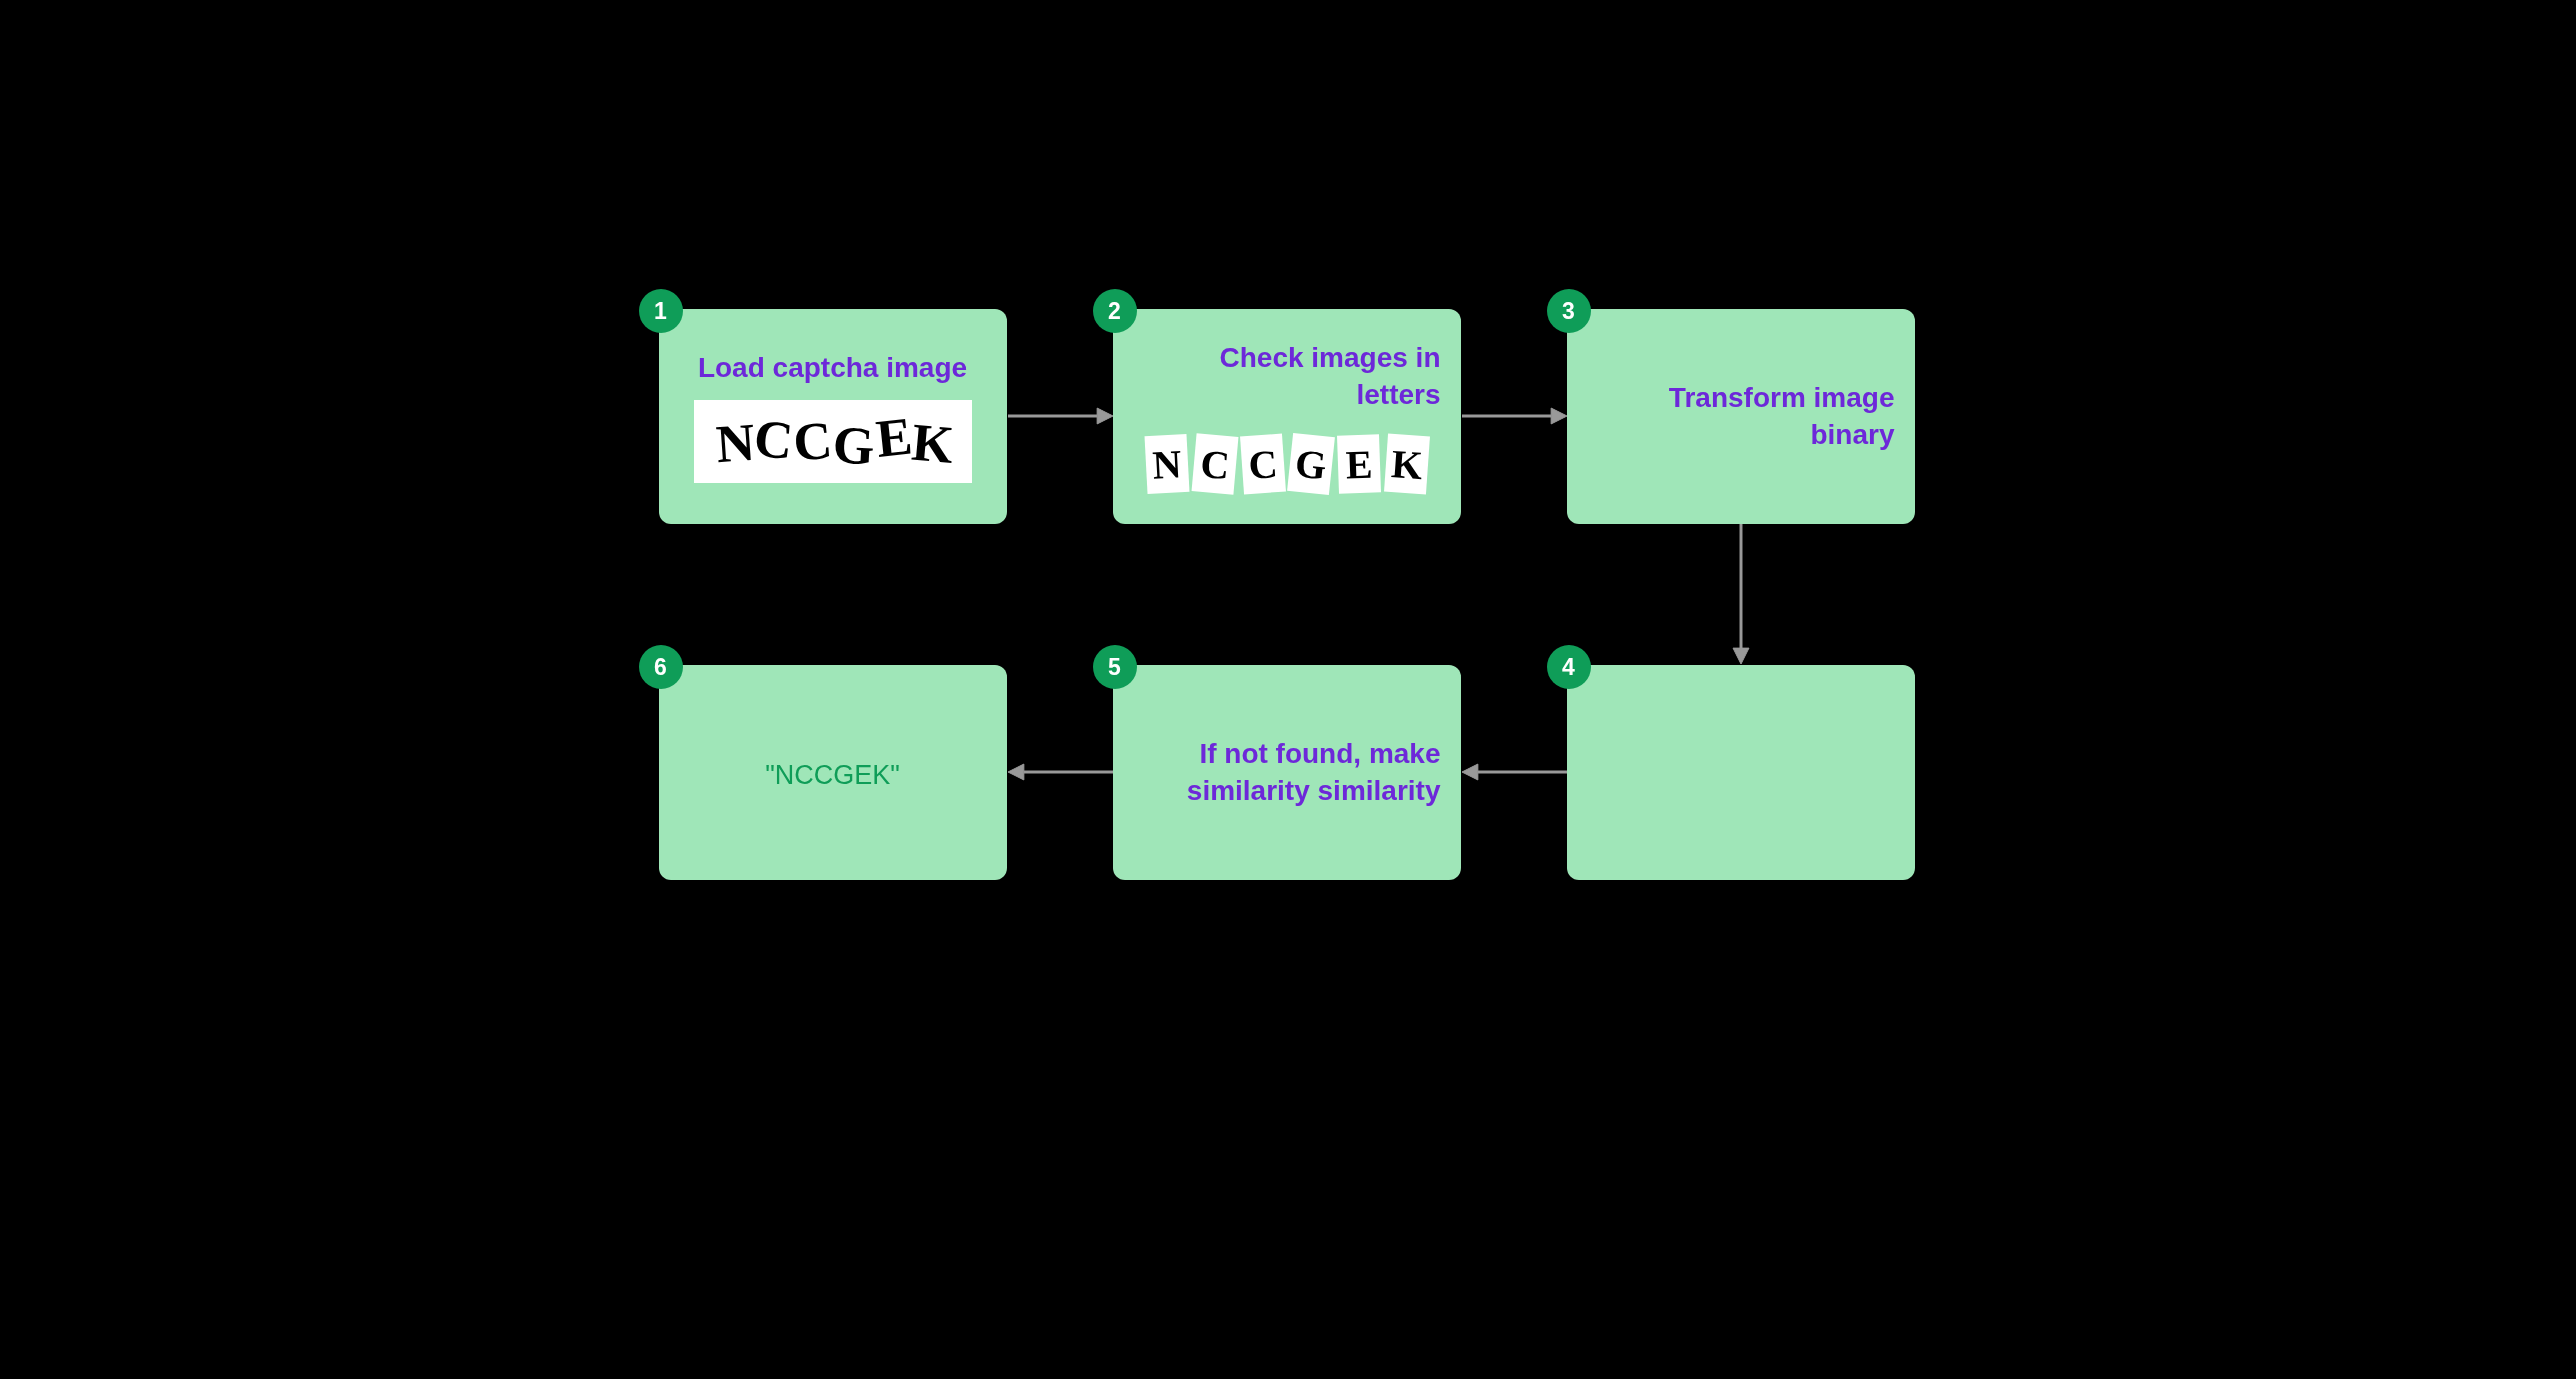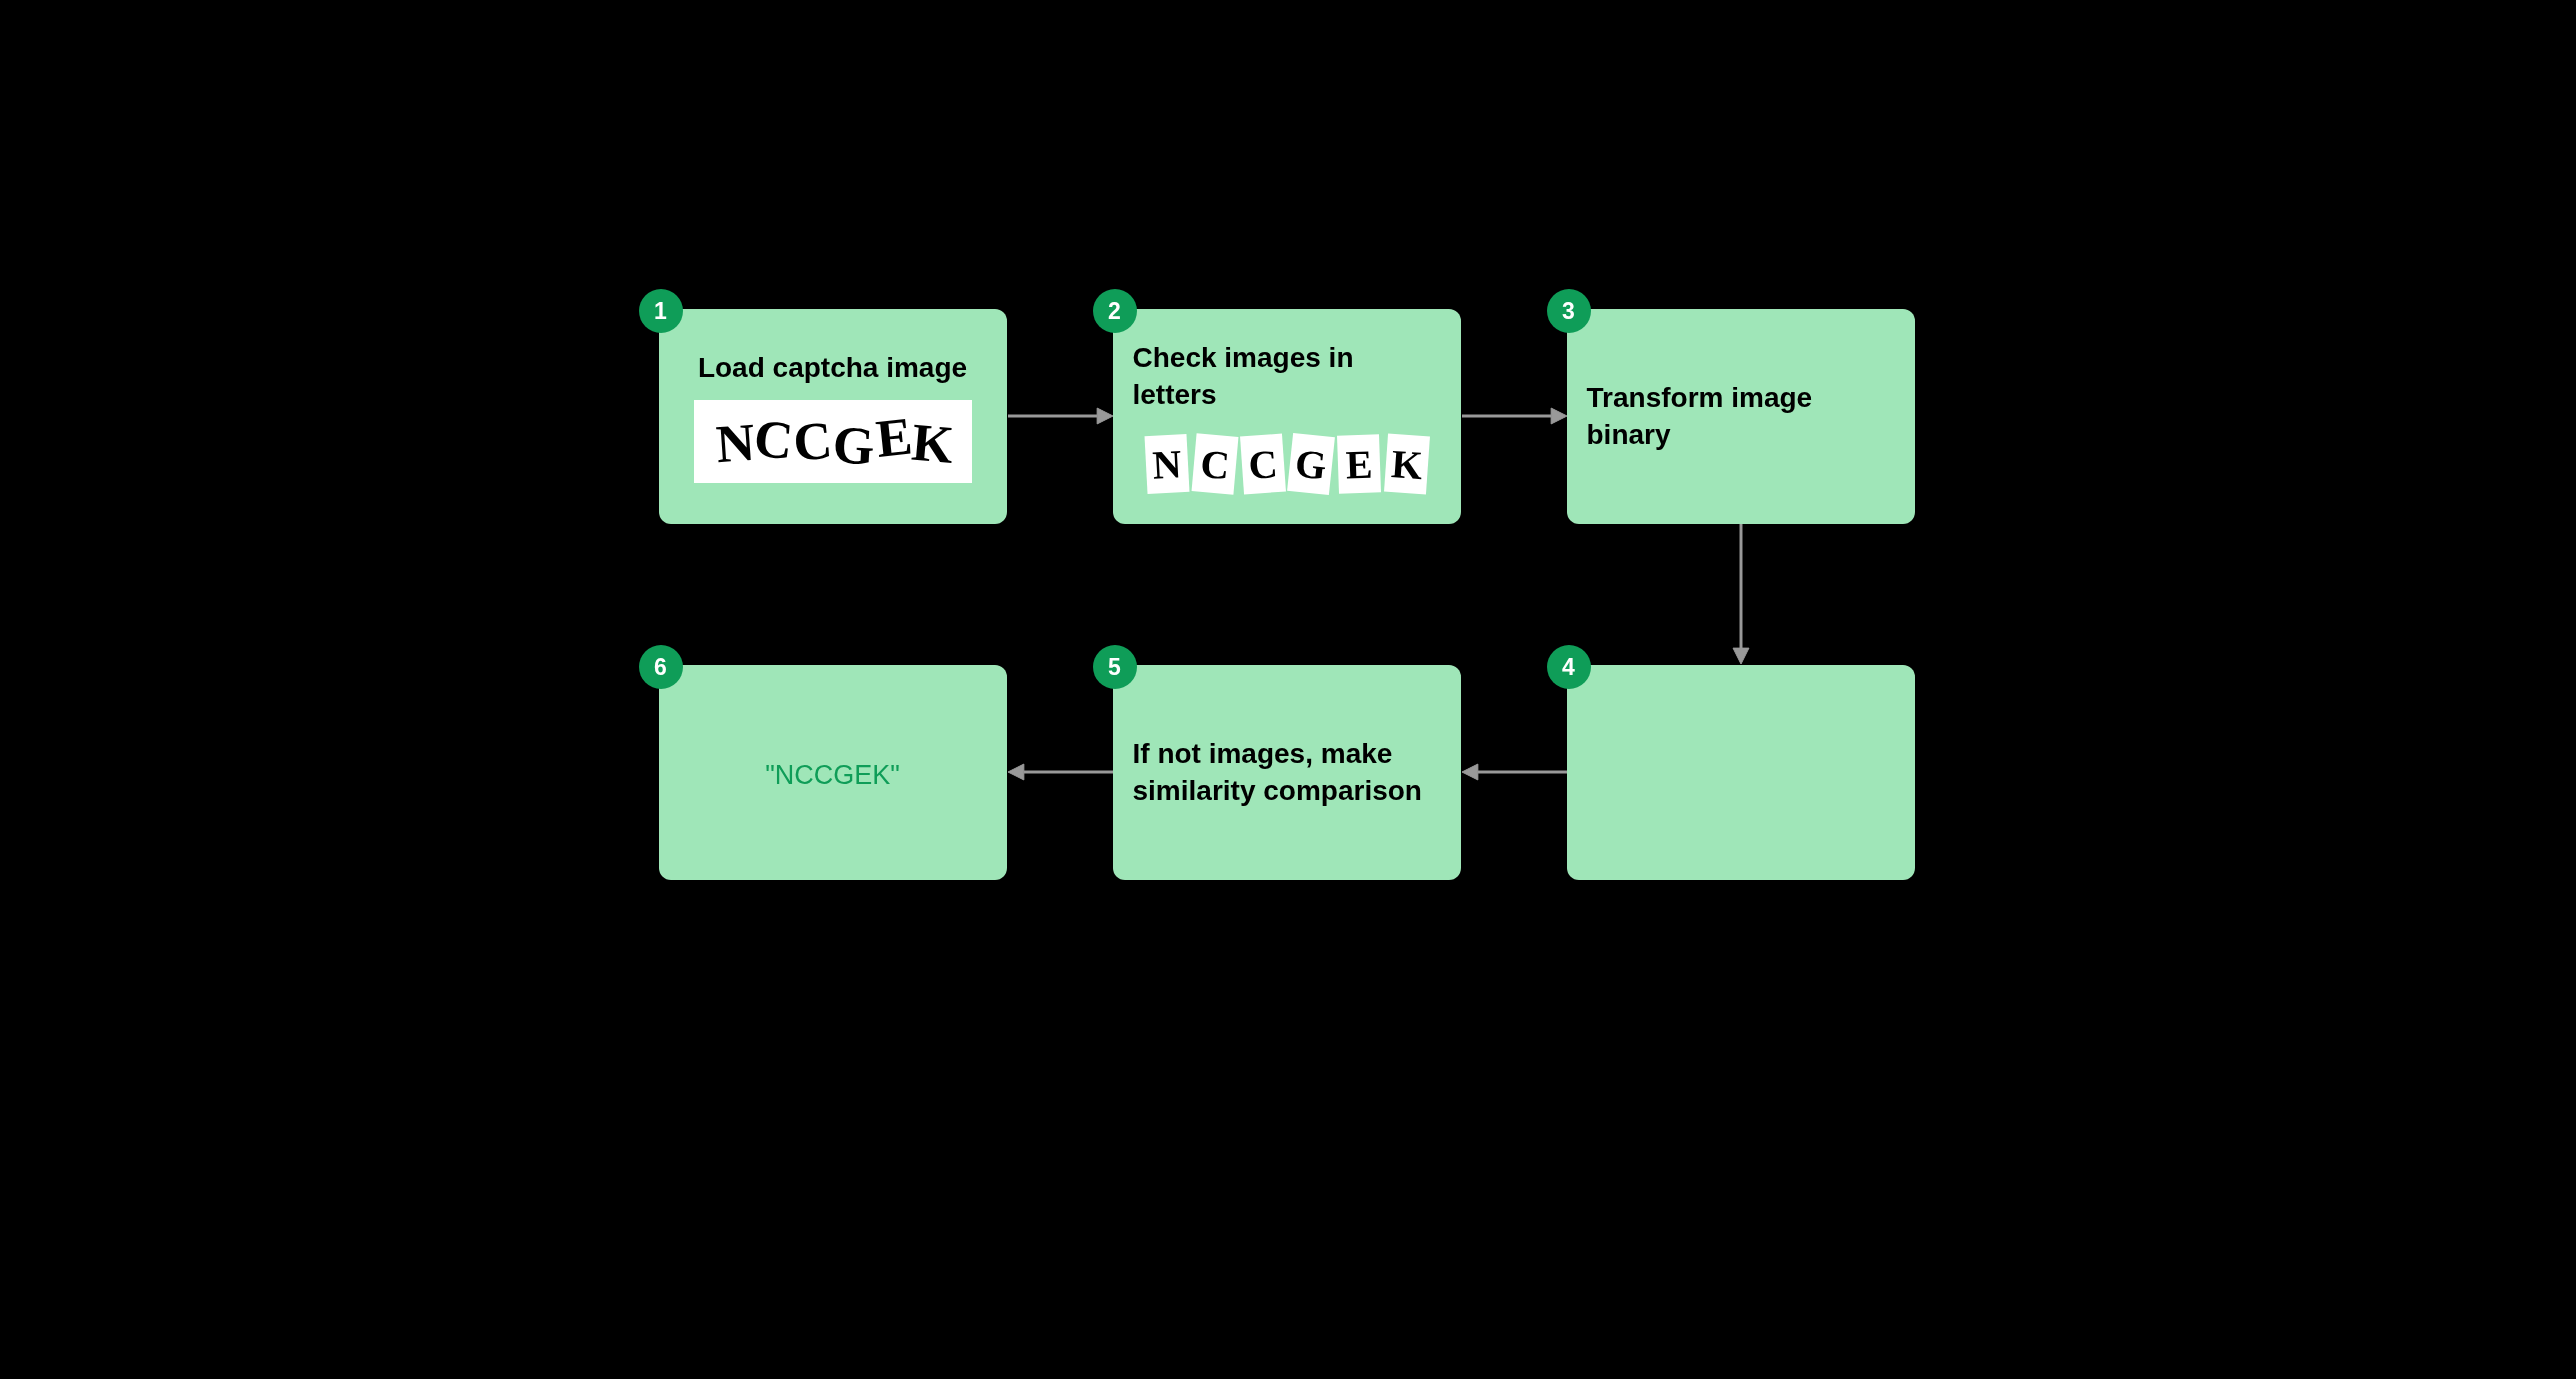--- a/index.html
+++ b/index.html
@@ -42,24 +42,24 @@
       background: #0F9D58;
       border-radius: 50%;
       display: flex;
       align-items: center;
       justify-content: center;
       color: #fff;
       font-weight: 700;
       font-size: 23px;
     }
     .title {
-      color: #000000;
+      color: #6d28d9;
       font-weight: 700;
       font-size: 28px;
-      text-align: left;
+      text-align: right;
       line-height: 1.3;
     }
     .subtitle {
       color: #0F9D58;
       font-weight: 400;
       font-size: 27px;
       text-align: center;
       margin-top: 6px;
     }
     .captcha-img {
@@ -145,21 +145,21 @@
     <div class="badge">3</div>
     <div class="title">Transform image binary</div>
   </div>
 
   <div class="step-box" style="left:1050px; top:392px;">
     <div class="badge">4</div>
   </div>
 
   <div class="step-box" style="left:596px; top:392px;">
     <div class="badge">5</div>
-    <div class="title">If not images, make similarity comparison</div>
+    <div class="title">If not found, make similarity similarity</div>
   </div>
 
   <div class="step-box" style="left:142px; top:392px;">
     <div class="badge">6</div>
     <div class="subtitle">"NCCGEK"</div>
   </div>
 
   <svg class="arrow" style="left:491px; top:127px; width:105px; height:32px;" viewBox="0 0 106 32">
     <line x1="0" y1="16" x2="90" y2="16" stroke-width="3"></line>
     <polygon points="90,8 106,16 90,24"></polygon>

